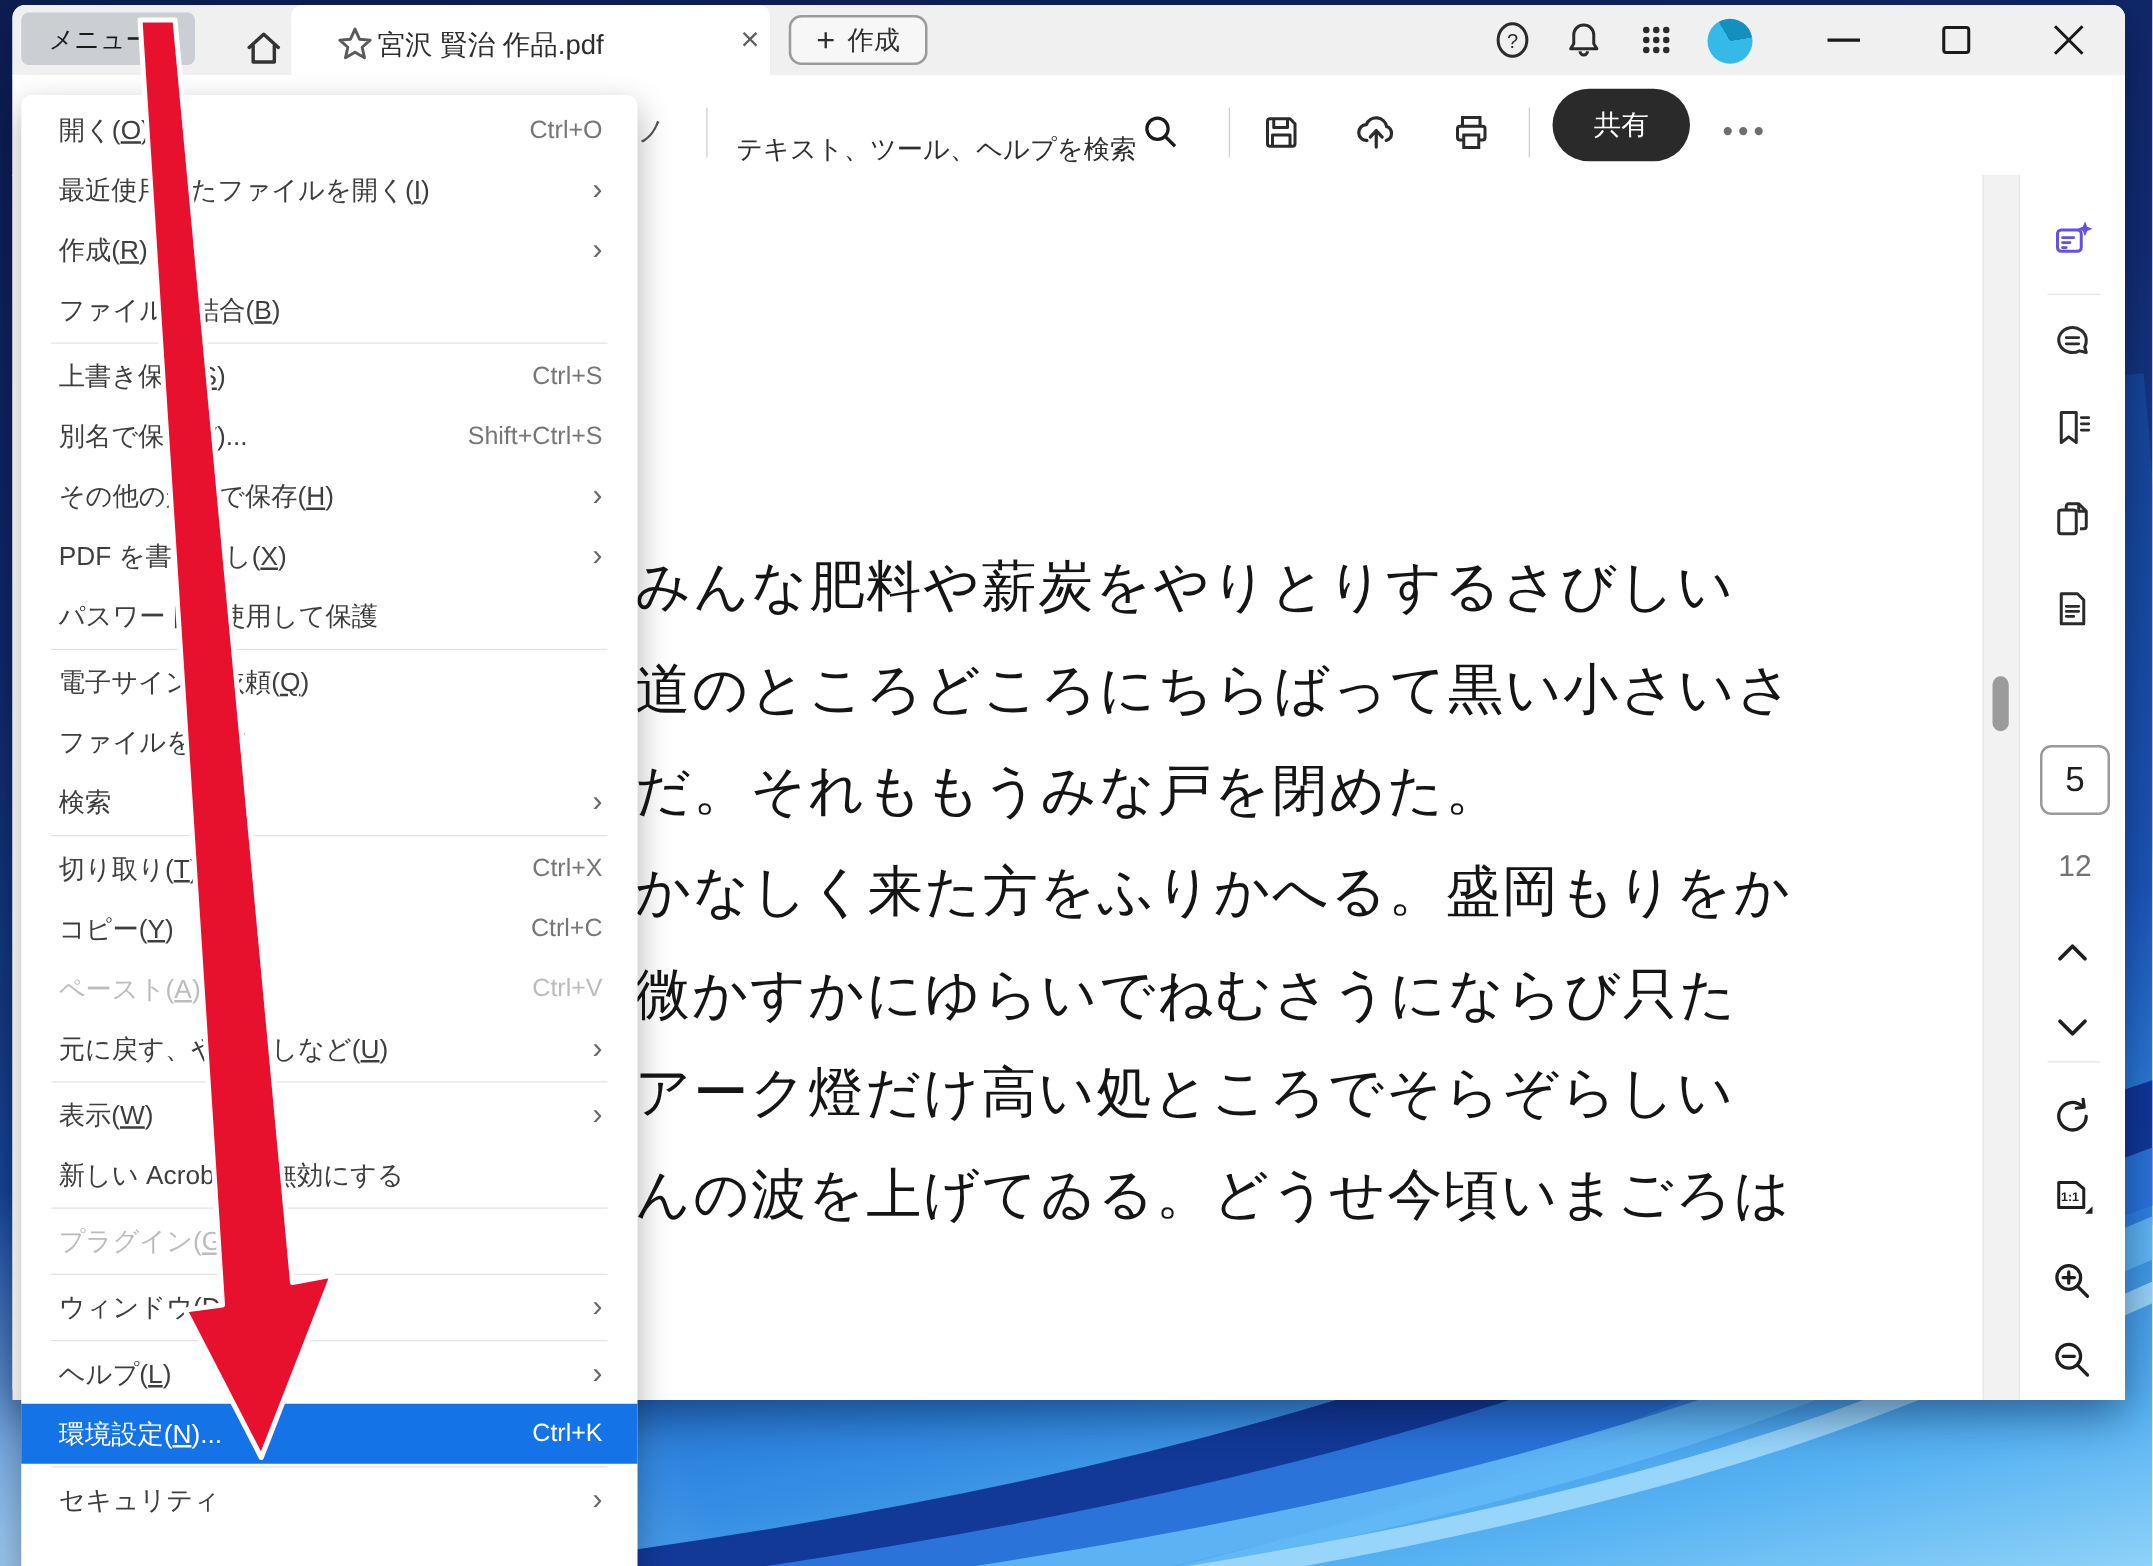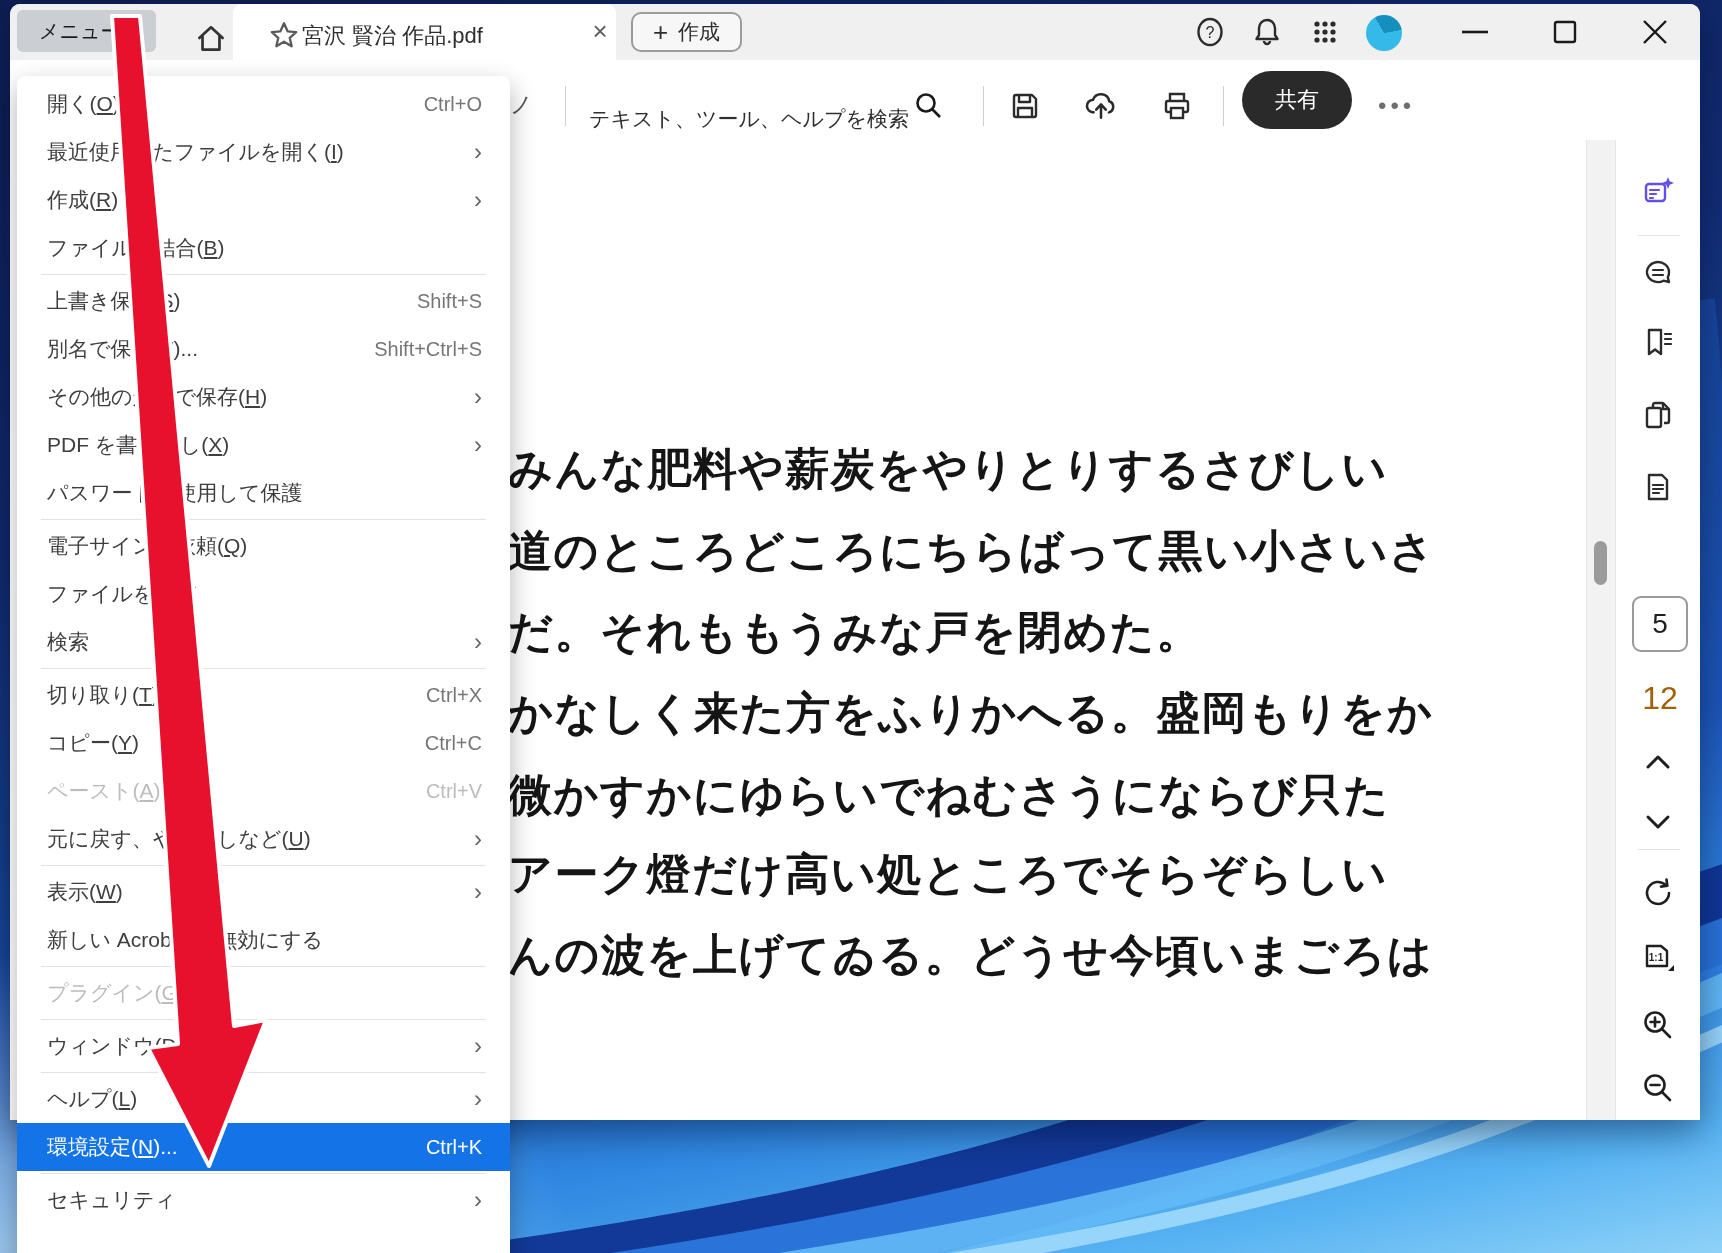--- a/index.html
+++ b/index.html
@@ -22,31 +22,31 @@
   #create-btn{left:621px;top:8px;width:111px;height:40px;border:2px solid #9b9b9b;border-radius:10px;background:#f7f7f7;box-sizing:border-box;display:flex;align-items:center;justify-content:center;gap:10px;font-size:21px;color:#2e2e2e;}
   .winctl{color:#1a1a1a;}
   
   #toolbar{left:0;top:56px;width:1690px;height:80px;background:#fff;border-bottom:1px solid #e4e4e4;}
   .tdiv{width:1px;background:#cfcfcf;top:26px;height:40px;}
   #search-label{font-size:21px;color:#2f2f2f;white-space:nowrap;}
   #share-btn{left:1232px;top:11px;width:110px;height:58px;background:#2a2a2a;border-radius:29px;color:#fff;font-size:22px;display:flex;align-items:center;justify-content:center;}
   #more-dots{left:1368px;top:32px;font-size:24px;letter-spacing:4px;color:#6e6e6e;}
   #frag{left:500px;top:30px;font-size:22px;color:#555;}
   
-  #docpane{left:0;top:136px;width:1690px;height:980px;background:#fff;font-weight:bold;}
+  #docpane{left:0;top:136px;width:1690px;height:980px;background:#fff;}
   #page-edge{left:468px;top:2px;width:1px;height:900px;background:#c3c3c3;}
   .docline{left:498px;font-family:"Liberation Serif","DejaVu Serif",serif;font-size:44px;color:#151515;white-space:nowrap;letter-spacing:1.5px;}
   
   #scroll-track{left:1576px;top:136px;width:30px;height:980px;background:#f2f2f3;border-left:1px solid #e6e6e6;border-right:1px solid #e6e6e6;box-sizing:border-box;}
   #scroll-thumb{left:1584px;top:537px;width:13px;height:44px;background:#9b9b9b;border-radius:7px;}
   
   .rail-div{left:1628px;width:42px;height:1px;background:#e3e3e3;}
   .ricon{left:1631px;width:34px;height:34px;}
   #pagebox{left:1622px;top:592px;width:56px;height:56px;border:2px solid #9a9a9a;border-radius:9px;box-sizing:border-box;display:flex;align-items:center;justify-content:center;font-size:28px;color:#1f1f1f;background:#fff;}
-  #totalpages{left:1622px;top:676px;width:56px;text-align:center;font-size:32px;color:#a16207;}
+  #totalpages{left:1622px;top:676px;width:56px;text-align:center;font-size:24px;color:#737373;}
   
   #menupanel{left:17px;top:76px;width:493px;height:1400px;background:#fff;border-radius:8px;
     box-shadow:0 10px 26px rgba(0,0,0,.3);padding-top:4px;box-sizing:border-box;z-index:40;}
   .mrow{height:48px;display:flex;align-items:center;padding:0 28px 0 30px;box-sizing:border-box;}
   .mrow .ml{flex:1;font-size:21px;color:#3e3e3e;white-space:nowrap;}
   .mrow .ms{font-size:20px;color:#767676;white-space:nowrap;}
   .mrow .mc{font-size:24px;color:#666;line-height:1;}
   .mrow.disabled .ml,.mrow.disabled .ms{color:#bcbcbc;}
   .mrow.highlight{background:#1473e6;}
   .mrow.highlight .ml,.mrow.highlight .ms{color:#fff;}
@@ -232,21 +232,21 @@
       <div class="mrow">
         <span class="ml">作成(<u>R</u>)</span>
         <span class="mc">›</span>
       </div>
       <div class="mrow">
         <span class="ml">ファイルを結合(<u>B</u>)</span>
       </div>
       <div class="mdiv"></div>
       <div class="mrow">
         <span class="ml">上書き保存(<u>S</u>)</span>
-        <span class="ms">Shift+S</span>
+        <span class="ms">Ctrl+S</span>
       </div>
       <div class="mrow">
         <span class="ml">別名で保存(<u>V</u>)...</span>
         <span class="ms">Shift+Ctrl+S</span>
       </div>
       <div class="mrow">
         <span class="ml">その他の形式で保存(<u>H</u>)</span>
         <span class="mc">›</span>
       </div>
       <div class="mrow">

